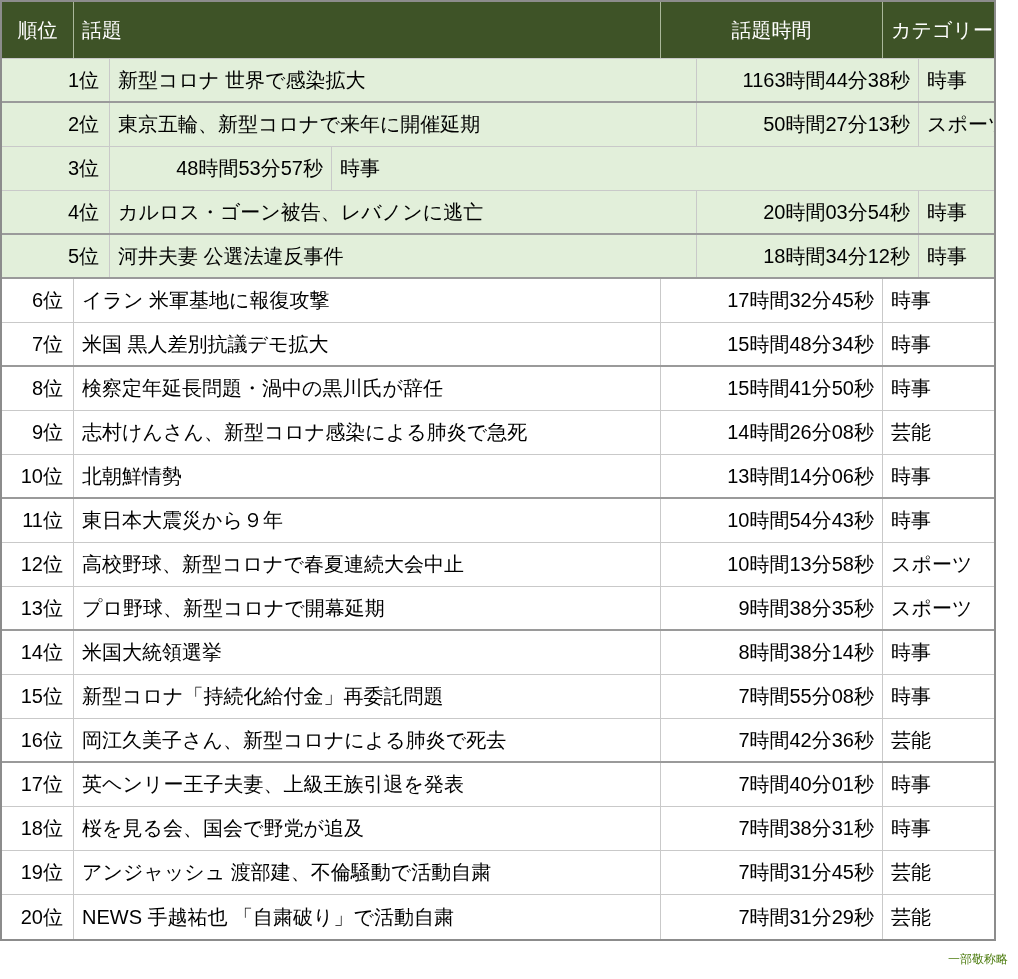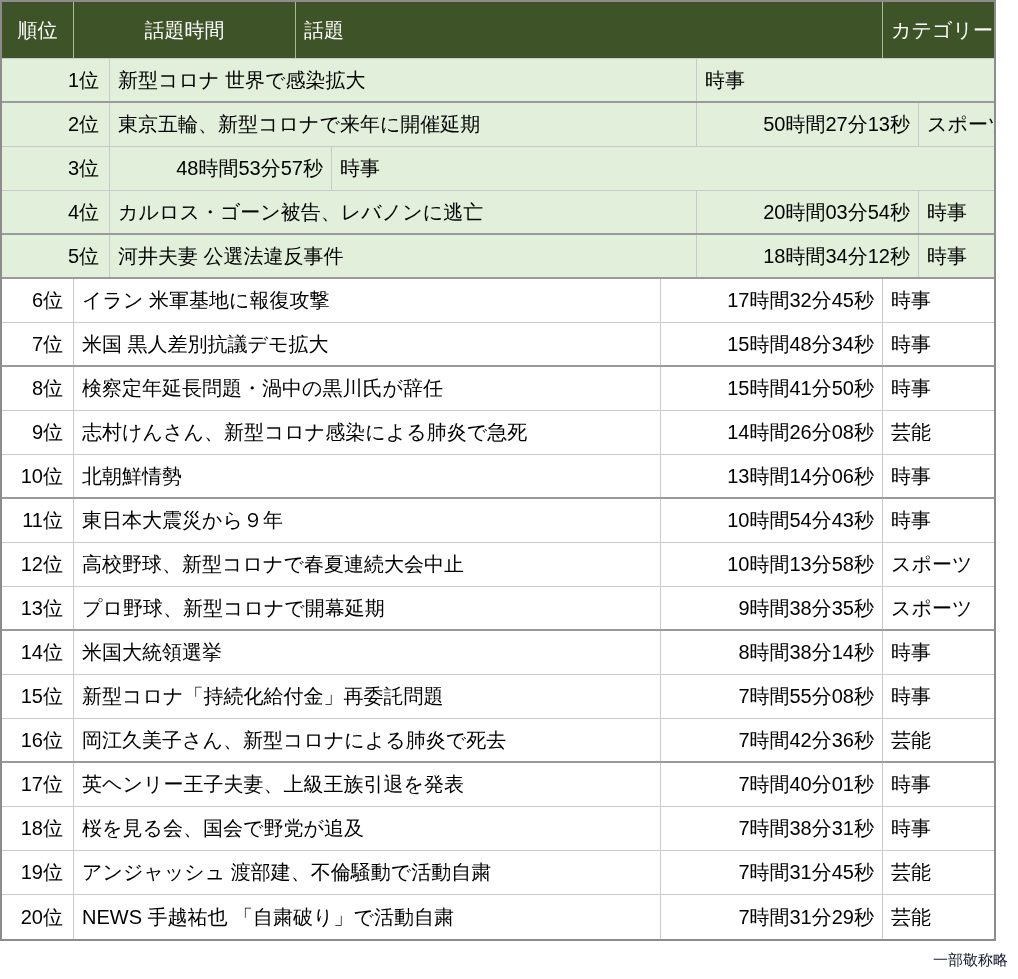--- a/index.html
+++ b/index.html
@@ -51,39 +51,40 @@
   .cell.time     { width: 222px; justify-content: flex-end; }
   .cell.category { flex: 1; }
   .trow.header .cell.rank  { justify-content: center; padding: 0 4px; }
   .trow.header .cell.topic { justify-content: flex-start; }
   .trow.header .cell.time  { justify-content: center; }
   .trow.hl .cell.topic { font-weight: normal; }
   .footnote {
     width: 1016px;
     box-sizing: border-box;
     text-align: right;
-    font-size: 15px;
+    font-size: 12px;
     padding: 10px 8px 0 0;
-    color: #0f172a;
+    color: #4d7c0f;
   }
 </style>
 </head>
 <body>
 
 <div class="ranking-table">
   <div class="trow header">
     <div class="cell rank">順位</div>
+    <div class="cell topic">話題</div>
     <div class="cell time">話題時間</div>
-    <div class="cell topic">話題</div>
     <div class="cell category">カテゴリー</div>
   </div>
   <div id="table-body">
       <div class="trow hl ge">
         <div class="cell rank">1位</div>
         <div class="cell topic">新型コロナ 世界で感染拡大</div>
+        <div class="cell time">1163時間44分38秒</div>
         <div class="cell category">時事</div>
       </div>
       <div class="trow hl">
         <div class="cell rank">2位</div>
         <div class="cell topic">東京五輪、新型コロナで来年に開催延期</div>
         <div class="cell time">50時間27分13秒</div>
         <div class="cell category">スポーツ</div>
       </div>
       <div class="trow hl">
         <div class="cell rank">3位</div>

